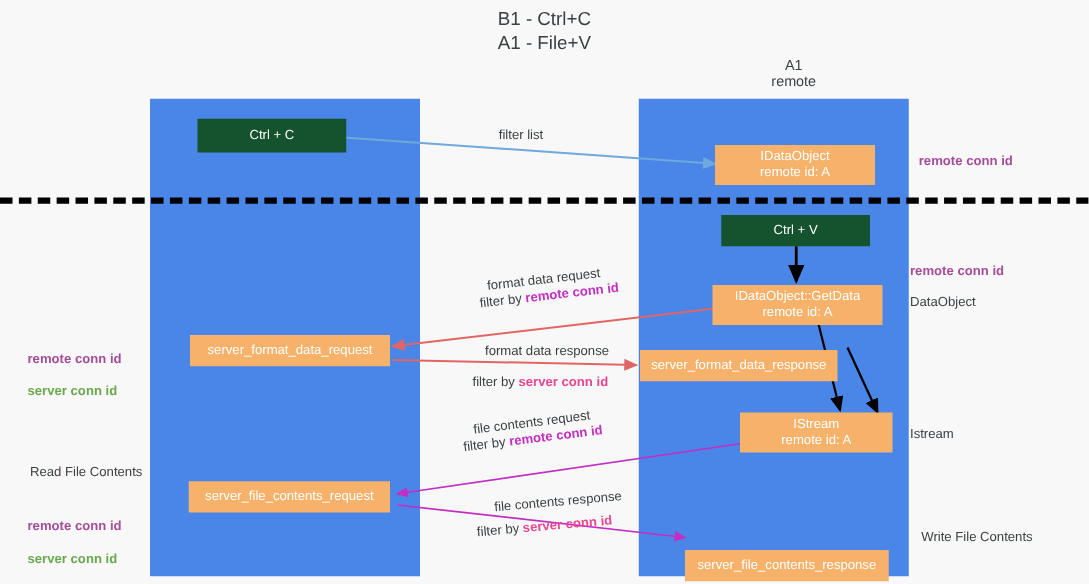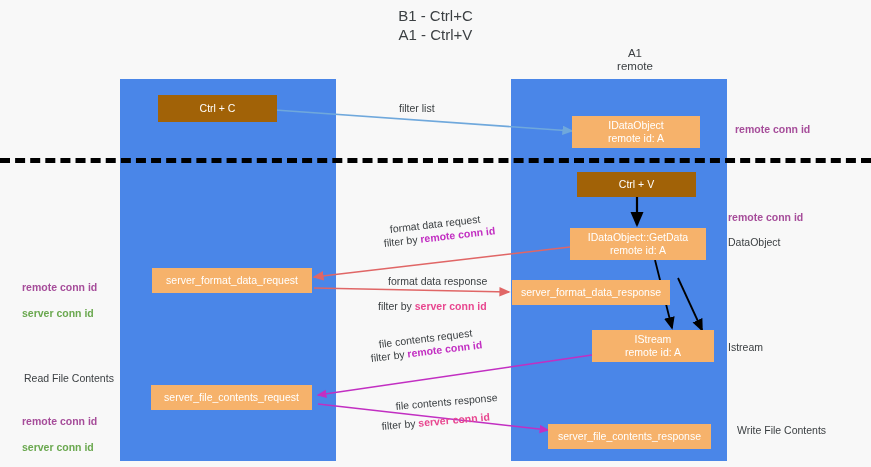--- a/index.html
+++ b/index.html
@@ -46,21 +46,21 @@
     align-items: center;
     justify-content: center;
     color: #ffffff;
     font-size: 10.5px;
     line-height: 13px;
     text-align: center;
     white-space: pre-line;
     padding: 2px 4px;
   }
   .box.orange { background: #f6b26b; }
-  .box.green  { background: #a16207; }
+  .box.green  { background: #14532d; }
   svg.wires {
     position: absolute;
     left: 0;
     top: 0;
     width: 871px;
     height: 467px;
     overflow: visible;
   }
   .sidelabel {
     position: absolute;
@@ -88,21 +88,21 @@
     height: 0;
     border-top: 5px dashed #000000;
   }
 </style>
 </head>
 <body>
 
 <div id="page">
 
   <div class="title">B1 - Ctrl+C
-A1 - Ctrl+V</div>
+A1 - File+V</div>
 
 
   <div class="col-head" style="left:540px; top:47px; width:190px;">A1
 remote</div>
 
   <div class="lane" style="left:120px; top:79px; width:216px; height:382px;"></div>
   <div class="lane" style="left:511px; top:79px; width:216px; height:382px;"></div>
 
   <svg class="wires">
     <defs>
@@ -151,21 +151,21 @@
 
   <div class="box orange" style="left:152px; top:268px; width:160px; height:25px;">server_format_data_request</div>
 
   <div class="box orange" style="left:512px; top:280px; width:158px; height:25px;">server_format_data_response</div>
 
   <div class="box orange" style="left:592px; top:330px; width:122px; height:32px;">IStream
 remote id: A</div>
 
   <div class="box orange" style="left:151px; top:385px; width:161px; height:25px;">server_file_contents_request</div>
 
-  <div class="box orange" style="left:548px; top:424px; width:163px; height:25px;">server_file_contents_response</div>
+  <div class="box orange" style="left:548px; top:440px; width:163px; height:25px;">server_file_contents_response</div>
 
   <div class="sidelabel purple" style="left:735px; top:123px;">remote conn id</div>
 
   <div class="sidelabel purple" style="left:728px; top:211px;">remote conn id</div>
 
   <div class="sidelabel dark" style="left:728px; top:236px;">DataObject</div>
 
   <div class="sidelabel dark" style="left:728px; top:341px;">Istream</div>
 
   <div class="sidelabel dark" style="left:737px; top:424px;">Write File Contents</div>

